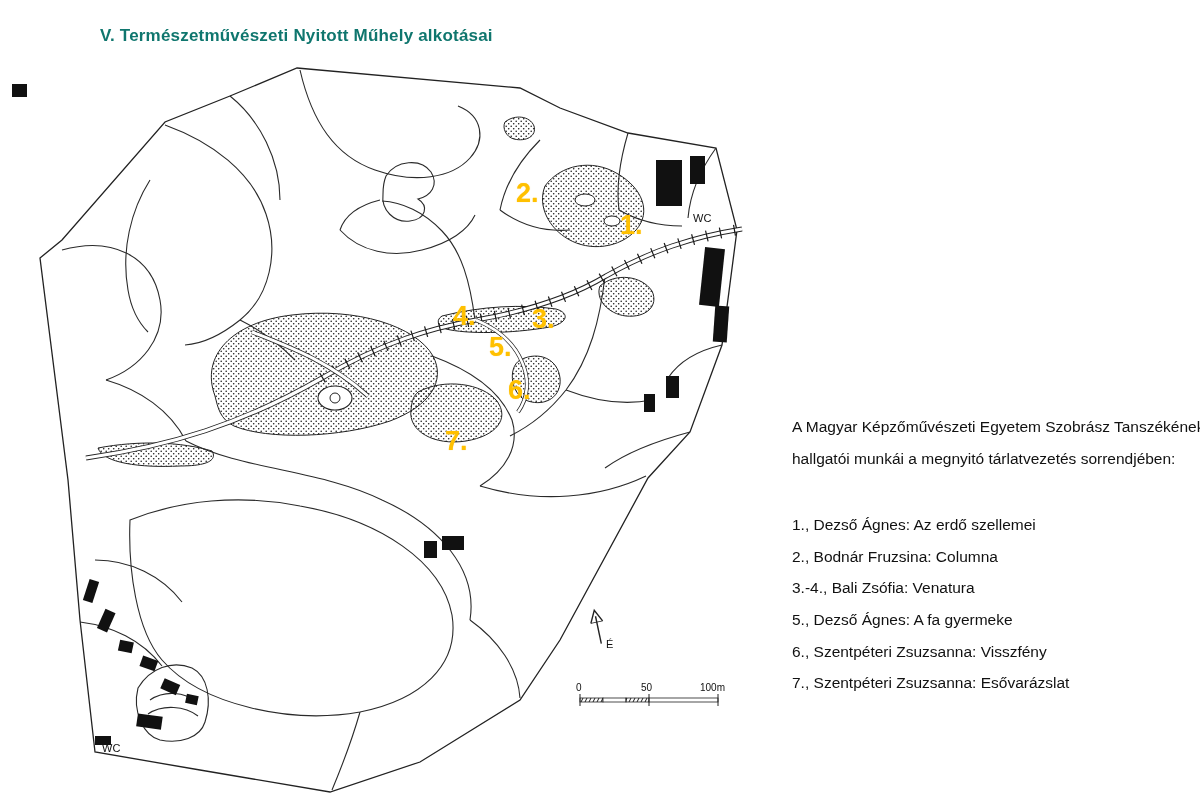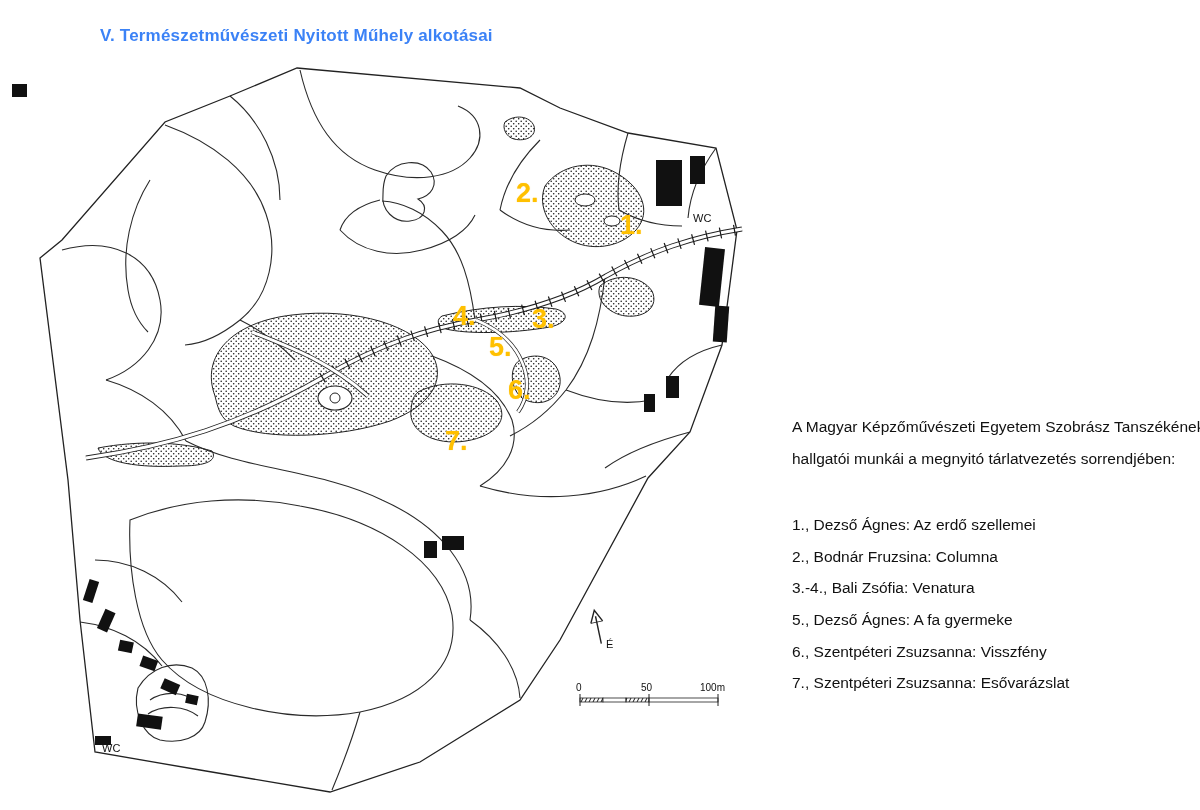--- a/index.html
+++ b/index.html
@@ -5,21 +5,21 @@
   html,body{margin:0;padding:0;background:#ffffff;}
   .page{
     position:relative;
     width:1200px;height:810px;
     background:#ffffff;
     font-family:"Liberation Sans",sans-serif;
     overflow:hidden;
   }
   .page-title{
     position:absolute;left:100px;top:26px;
-    font-size:17px;font-weight:600;color:#3b82f6;
+    font-size:17px;font-weight:600;color:#0f766e;
     letter-spacing:.2px;
   }
   .map-wrap{position:absolute;left:0;top:0;width:1200px;height:810px;}
   .map-wrap svg{position:absolute;left:0;top:0;}
   #markers{position:absolute;left:0;top:0;width:100%;height:100%;pointer-events:none;}
   .marker{
     position:absolute;
     font-size:27px;font-weight:700;
     text-shadow:0 0 1px rgba(255,192,0,.55);
     line-height:1;

